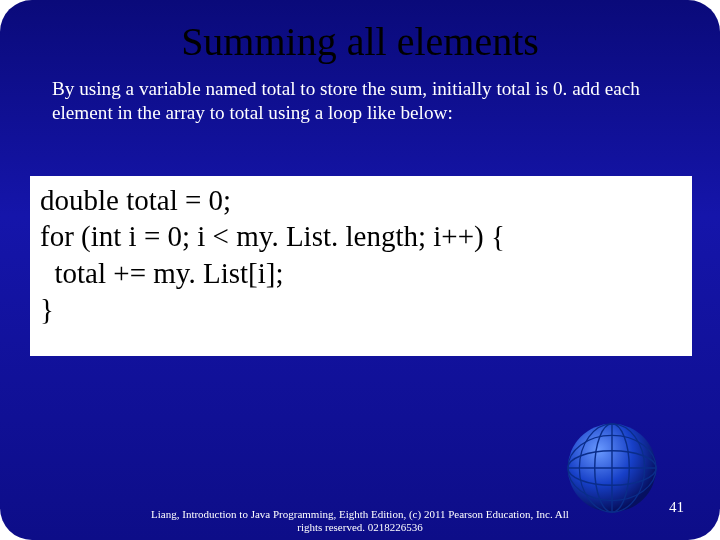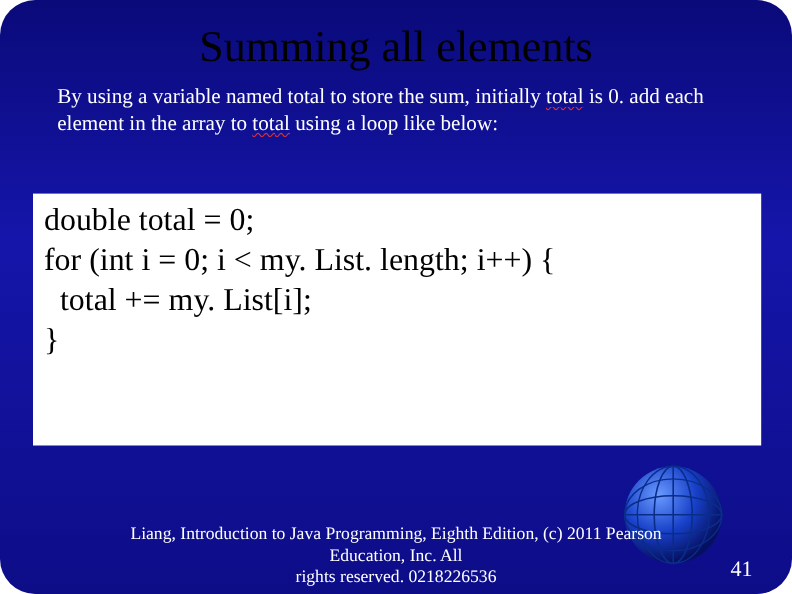--- a/index.html
+++ b/index.html
@@ -20,32 +20,31 @@
     padding-bottom: 8px;
   }
   .body-text {
     color: #fff;
     font-size: 19.2px;
     line-height: 1.25;
     padding: 4px 52px 0 52px;
   }
   .err {
     color: #fff;
-    text-decoration: underline;
     text-decoration-color: #e03030;
     text-decoration-style: wavy;
     text-decoration-thickness: 1px;
     text-underline-offset: 2px;
   }
   .code-box {
     position: absolute;
     left: 30px;
     top: 176px;
     width: 662px;
-    height: 229px;
+    height: 180px;
     background: #fff;
     color: #000;
     font-size: 29px;
     line-height: 1.25;
     padding: 6px 10px;
     white-space: pre;
     font-family: "Times New Roman", Times, serif;
   }
   .globe {
     position: absolute;
@@ -54,30 +53,30 @@
     width: 96px;
     height: 96px;
   }
   .footer {
     position: absolute;
     bottom: 6px;
     left: 0;
     width: 100%;
     text-align: center;
     color: #fff;
-    font-size: 16px;
+    font-size: 11px;
     line-height: 1.2;
     padding: 0 100px;
   }
   .pagenum {
     position: absolute;
     right: 36px;
-    bottom: 10px;
+    bottom: 24px;
     color: #fff;
-    font-size: 20px;
+    font-size: 15px;
   }
 </style>
 </head>
 <body>
 
 <div class="slide">
 
   <div class="title">Summing all elements</div>
 
   <div class="body-text">

